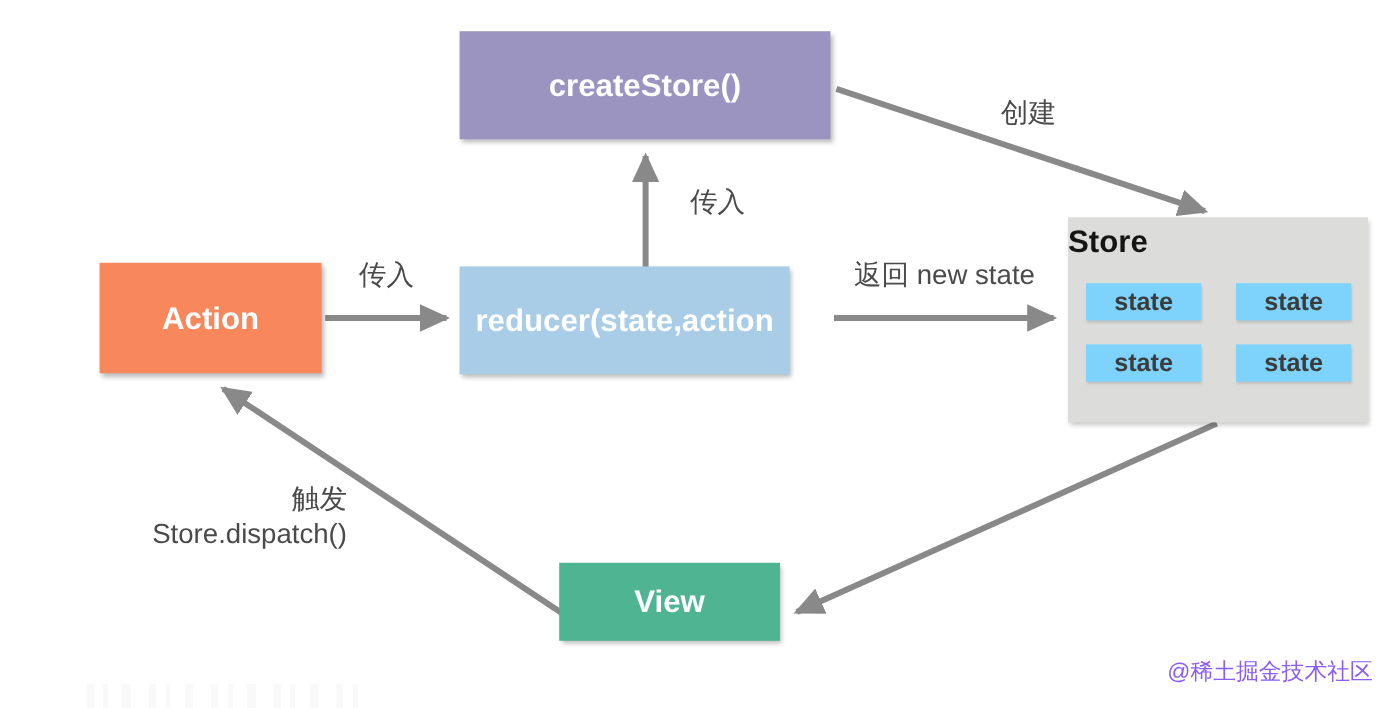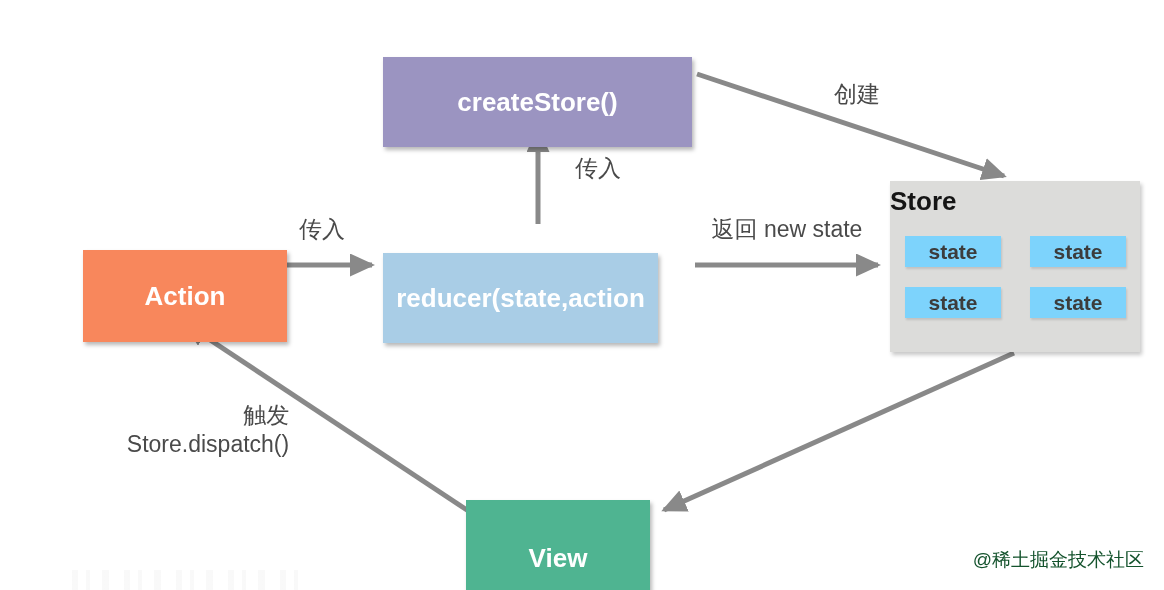--- a/index.html
+++ b/index.html
@@ -19,26 +19,25 @@
   }
   .node {
     position: absolute;
     display: flex;
     align-items: center;
     justify-content: center;
     color: #ffffff;
     font-weight: bold;
     font-size: 26px;
     box-shadow: 2px 3px 4px rgba(0,0,0,0.28);
-    margin-top: 31px;
   }
   .node-createstore { left: 383px; top: 26px;  width: 309px; height: 90px; background: #9b94c1; }
-  .node-action      { left: 83px;  top: 219px; width: 204px; height: 92px; background: #f8875c; text-align: right; }
+  .node-action      { left: 83px;  top: 219px; width: 185px; height: 92px; background: #f8875c; text-align: right; }
   .node-reducer     { left: 383px; top: 222px; width: 275px; height: 90px; background: #a9cde6; }
-  .node-view        { left: 466px; top: 469px; width: 184px; height: 117px; background: #4fb491; }
+  .node-view        { left: 466px; top: 469px; width: 184px; height: 65px; background: #4fb491; }
   .node-store {
     position: absolute;
     left: 890px; top: 181px; width: 250px; height: 171px;
     background: #dcdcda;
     box-shadow: 2px 3px 4px rgba(0,0,0,0.22);
   }
   .store-title {
     position: absolute;
     top: 5px; left: 0; width: 100%;
     text-align: left;
@@ -82,21 +81,21 @@
     color: #4a4a4a;
     font-size: 23px;
     font-weight: 500;
     text-align: right;
     line-height: 1.25;
     white-space: nowrap;
   }
   .watermark {
     position: absolute;
     right: 20px; bottom: 17px;
-    color: #14532d;
+    color: #8b5cf6;
     font-size: 19px;
     margin-top: 48px;
   }
   .faint-fragment {
     position: absolute;
     left: 72px; bottom: -6px;
     width: 235px; height: 26px;
     opacity: 0.06;
     background: repeating-linear-gradient(
       90deg,

